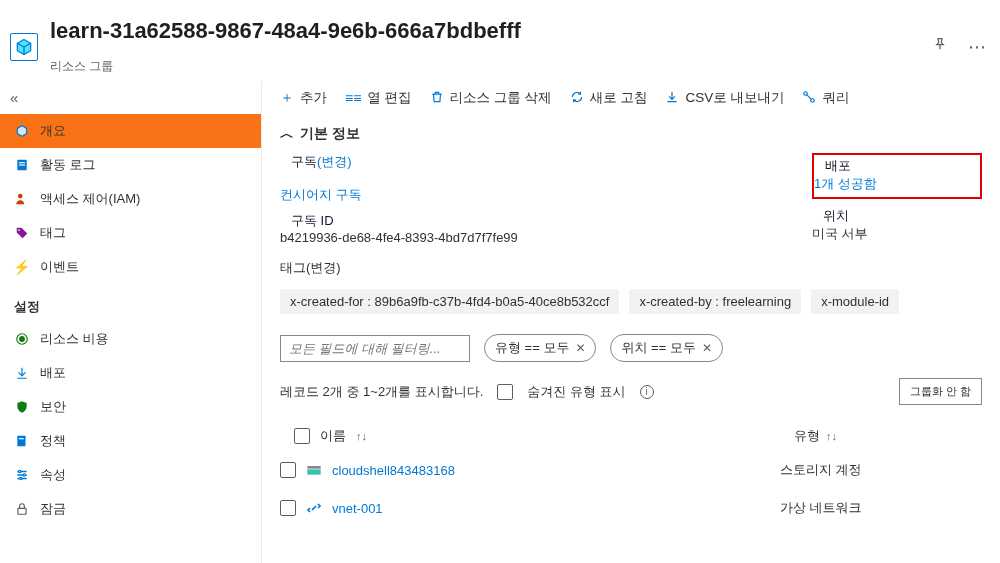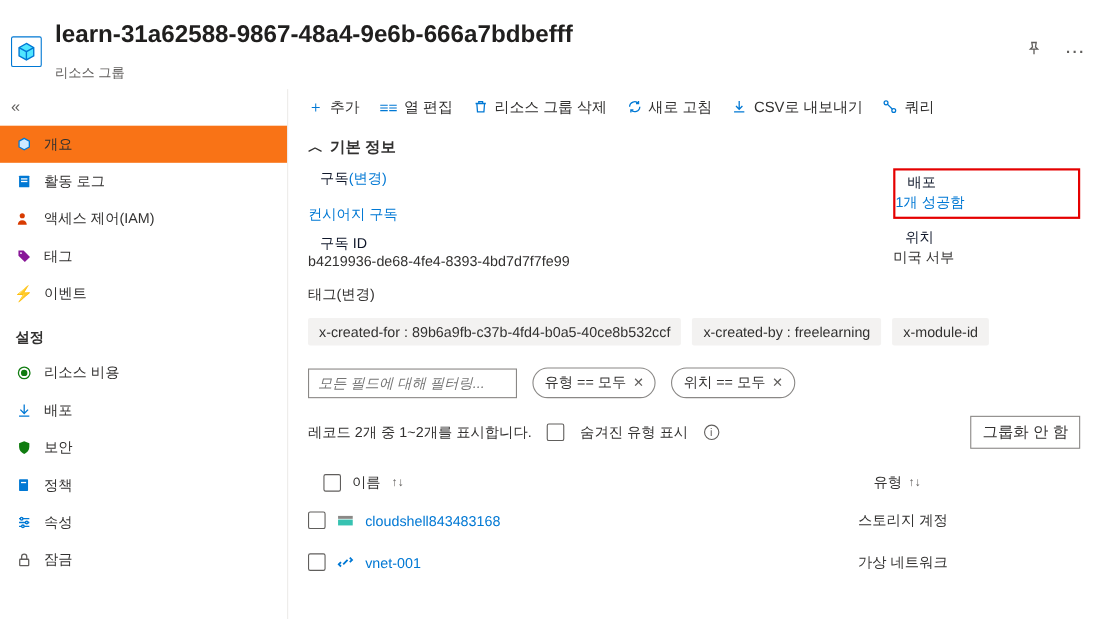--- a/index.html
+++ b/index.html
@@ -54,21 +54,21 @@
     
     .filter-row { display: flex; align-items: flex-end; gap: 14px; padding: 14px 18px 8px 18px; }
     .finput { border: 1px solid #8a8886; padding: 5px 8px; font-size: 13px; width: 190px; font-style: italic; color: #605e5c; }
     .fpill { display: flex; align-items: center; gap: 6px; background: #fff; border: 1px solid #8a8886; border-radius: 14px; padding: 4px 10px; font-size: 13px; cursor: pointer; }
     .fpill .x { color: #605e5c; font-size: 12px; }
     .fadd { color: #0078d4; border-color: #0078d4; }
     
     .rec-row { display: flex; align-items: center; gap: 14px; padding: 8px 18px; }
     .cb { width: 16px; height: 16px; border: 1px solid #605e5c; background: #fff; border-radius: 2px; cursor: pointer; }
     .info-ico { color: #605e5c; border: 1px solid #605e5c; border-radius: 50%; width: 14px; height: 14px; display: inline-flex; align-items: center; justify-content: center; font-size: 10px; }
-    .group-btn { margin-left: auto; border: 1px solid #8a8886; padding: 5px 10px; font-size: 14px; cursor: pointer; }
+    .group-btn { margin-left: auto; border: 1px solid #8a8886; padding: 5px 10px; font-size: 11px; cursor: pointer; }
     
     .tbl { padding: 8px 18px; }
     .tbl-head { display: flex; align-items: flex-start; padding: 6px 14px; font-size: 13px; }
     .th-name { flex: 0 0 500px; display: flex; align-items: center; gap: 10px; }
     .th-type { display: flex; align-items: center; gap: 6px; }
     .sort { font-size: 11px; color: #605e5c; }
     .trow { display: flex; align-items: center; padding: 10px 0; font-size: 13px; }
     .td-name { flex: 0 0 500px; display: flex; align-items: center; gap: 10px; }
     .td-name a { color: #0078d4; cursor: pointer; }
     .rico { width: 16px; height: 16px; display: flex; align-items: center; justify-content: center; }

